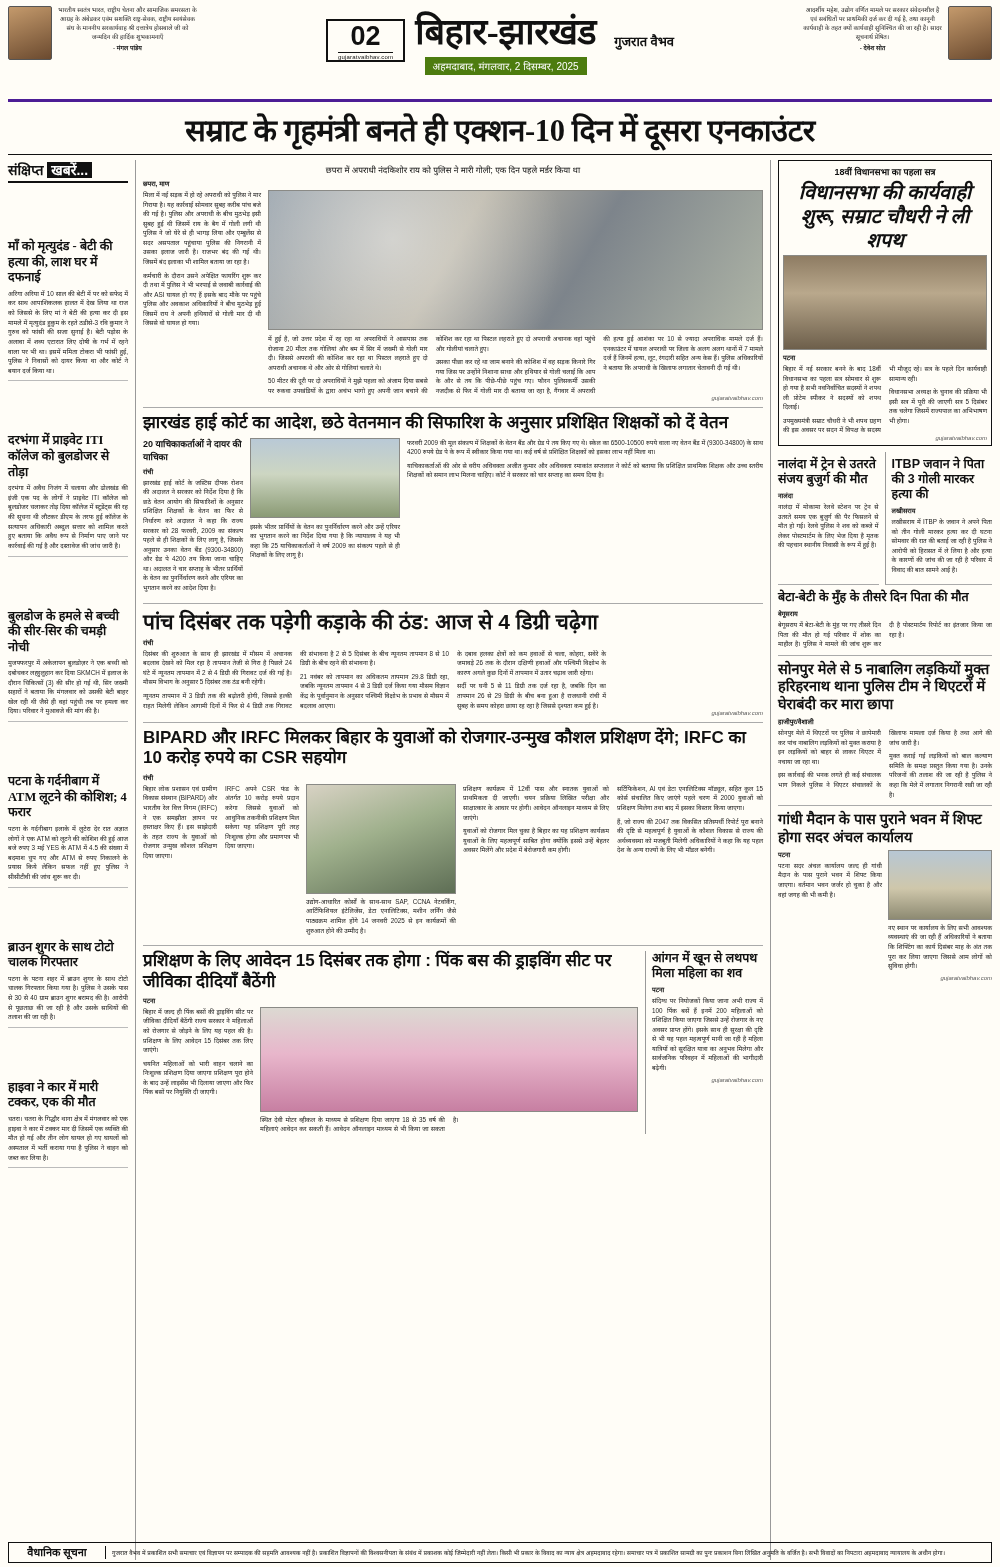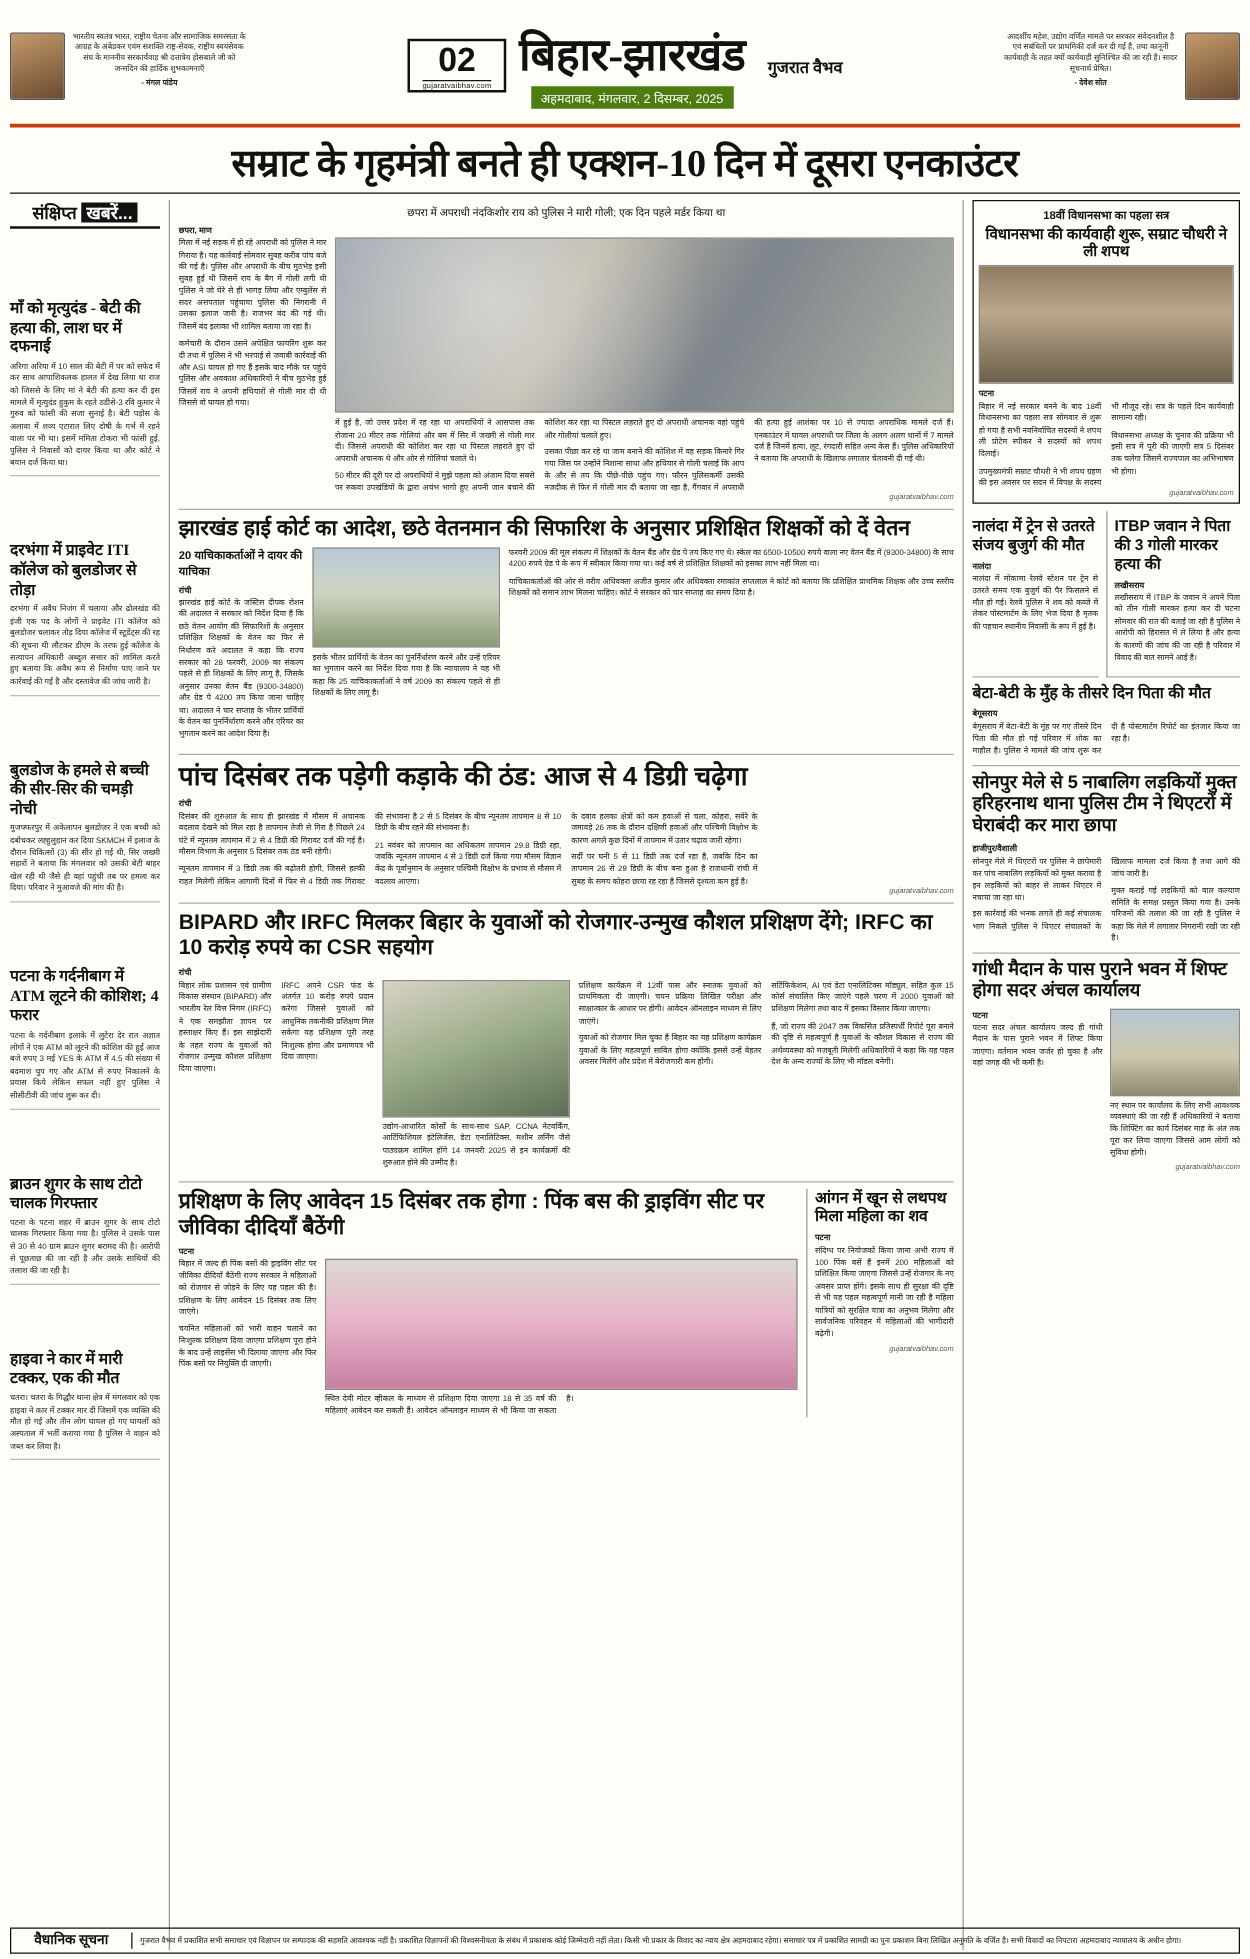--- a/index.html
+++ b/index.html
@@ -7,21 +7,21 @@
   body {
     width:1000px; height:1567px;
     background:#fffdf7;
     font-family:"Liberation Sans", sans-serif;
     color:#111;
     overflow:hidden;
   }
   .page { width:1000px; height:1567px; position:relative; padding:6px 8px; }
 
   
-  .masthead { display:flex; align-items:center; border-bottom:3px solid #c2410c; padding-bottom:0; height:96px; }
+  .masthead { display:flex; align-items:flex-start; border-bottom:3px solid #4c1d95; padding-bottom:0; height:96px; }
   .mh-side { width:190px; display:flex; gap:5px; font-size:6.2px; line-height:1.45; }
   .mh-side.right { justify-content:flex-end; }
   .mh-photo { width:44px; height:54px; background:linear-gradient(160deg,#c49a6c,#6b4a2f); border:1px solid #555; flex:0 0 auto; border-radius:2px; }
   .mh-text { text-align:center; color:#222; }
   .mh-text .who { font-weight:bold; margin-top:2px; }
   .mh-center { flex:1; display:flex; align-items:center; justify-content:center; gap:10px; }
   .pagebox { border:2px solid #111; padding:2px 10px 0; text-align:center; }
   .pagebox .num { font-size:27px; font-weight:bold; line-height:1; }
   .pagebox .site { font-size:6px; letter-spacing:.2px; border-top:1px solid #111; margin-top:2px; padding-top:1px; }
   .title-wrap { text-align:center; }
@@ -40,21 +40,21 @@
   
   .grid { display:flex; gap:7px; margin-top:5px; height:1400px; }
   .col-left { width:120px; }
   .col-mid { flex:1; }
   .col-right { width:222px; }
 
   
   .vline { border-left:1px solid #999; }
 
   
-  .rail-head { text-align:center; font-weight:bold; font-size:14px; padding-bottom:2px; border-bottom:2px solid #111; margin-bottom:4px; }
+  .rail-head { font-weight:bold; font-size:14px; padding-bottom:2px; border-bottom:2px solid #111; margin-bottom:4px; }
   .rail-head .hl { background:#111; color:#fff; padding:0 4px; }
   .rail-item { border-bottom:1px solid #bbb; padding:4px 0 5px; }
   .rail-title { font-weight:bold; font-size:12.5px; line-height:1.25; font-family:"Liberation Serif", serif;margin-top:48px; }
   .rail-body { font-size:6.4px; line-height:1.5; text-align:justify; margin-top:3px; color:#222; }
 
   
   .art { border-bottom:1px solid #aaa; padding:5px 0 6px; }
   .art h2 { margin:0 0 4px; font-family:Liberation Sans, sans-serif; font-weight:bold; line-height:1.2; }
   .h-xl { font-size:21px; }
   .h-lg { font-size:17px; }
@@ -77,21 +77,21 @@
       linear-gradient(120deg,#9aa4ad 0%, #b9b4a6 38%, #7d848b 62%, #aeb4a6 100%);
   }
   .photo.assembly::after { background:linear-gradient(180deg,#8e7c63 0%, #b9a88c 40%, #6d5f4b 100%); }
   .photo.court::after { background:linear-gradient(180deg,#b9c9d6 0%,#cdd6c2 45%,#8a9a74 100%); }
   .photo.bus::after { background:linear-gradient(180deg,#dcd9d2 0%,#e8b6cb 45%,#c77fa2 100%); }
   .photo.office::after { background:linear-gradient(180deg,#b7c7d4 0%,#cfc7ab 55%,#8d8a72 100%); }
   .photo.hand::after { background:linear-gradient(160deg,#d8d2c4 0%,#9fb08c 45%,#5e6e55 100%); }
 
   
   .box { border:1px solid #111; padding:4px; margin-bottom:6px; }
-  .box h3 { margin:0 0 3px; font-family:"Liberation Serif", serif; font-size:12px; text-align:center; line-height:1.2; }
+  .box h3 { margin:0 0 3px; font-family:"Liberation Serif", serif; font-size:20px; text-align:center; line-height:1.2;font-style:italic; }
   .box .small-head { font-size:9px; text-align:center; font-weight:bold; margin-bottom:2px; }
 
   .two-up { display:flex; gap:6px; }
   .two-up > div { flex:1; }
 
   
   .footer { position:absolute; left:8px; right:8px; bottom:4px; border:1.5px solid #111; display:flex; align-items:center; gap:6px; padding:3px 5px; }
   .foot-label { font-size:11px; font-weight:bold; font-family:"Liberation Serif", serif; line-height:1.15; text-align:center; width:92px; border-right:1px solid #111; padding-right:5px; }
   .foot-text { font-size:6.1px; line-height:1.5; text-align:justify; flex:1; }
 </style>

